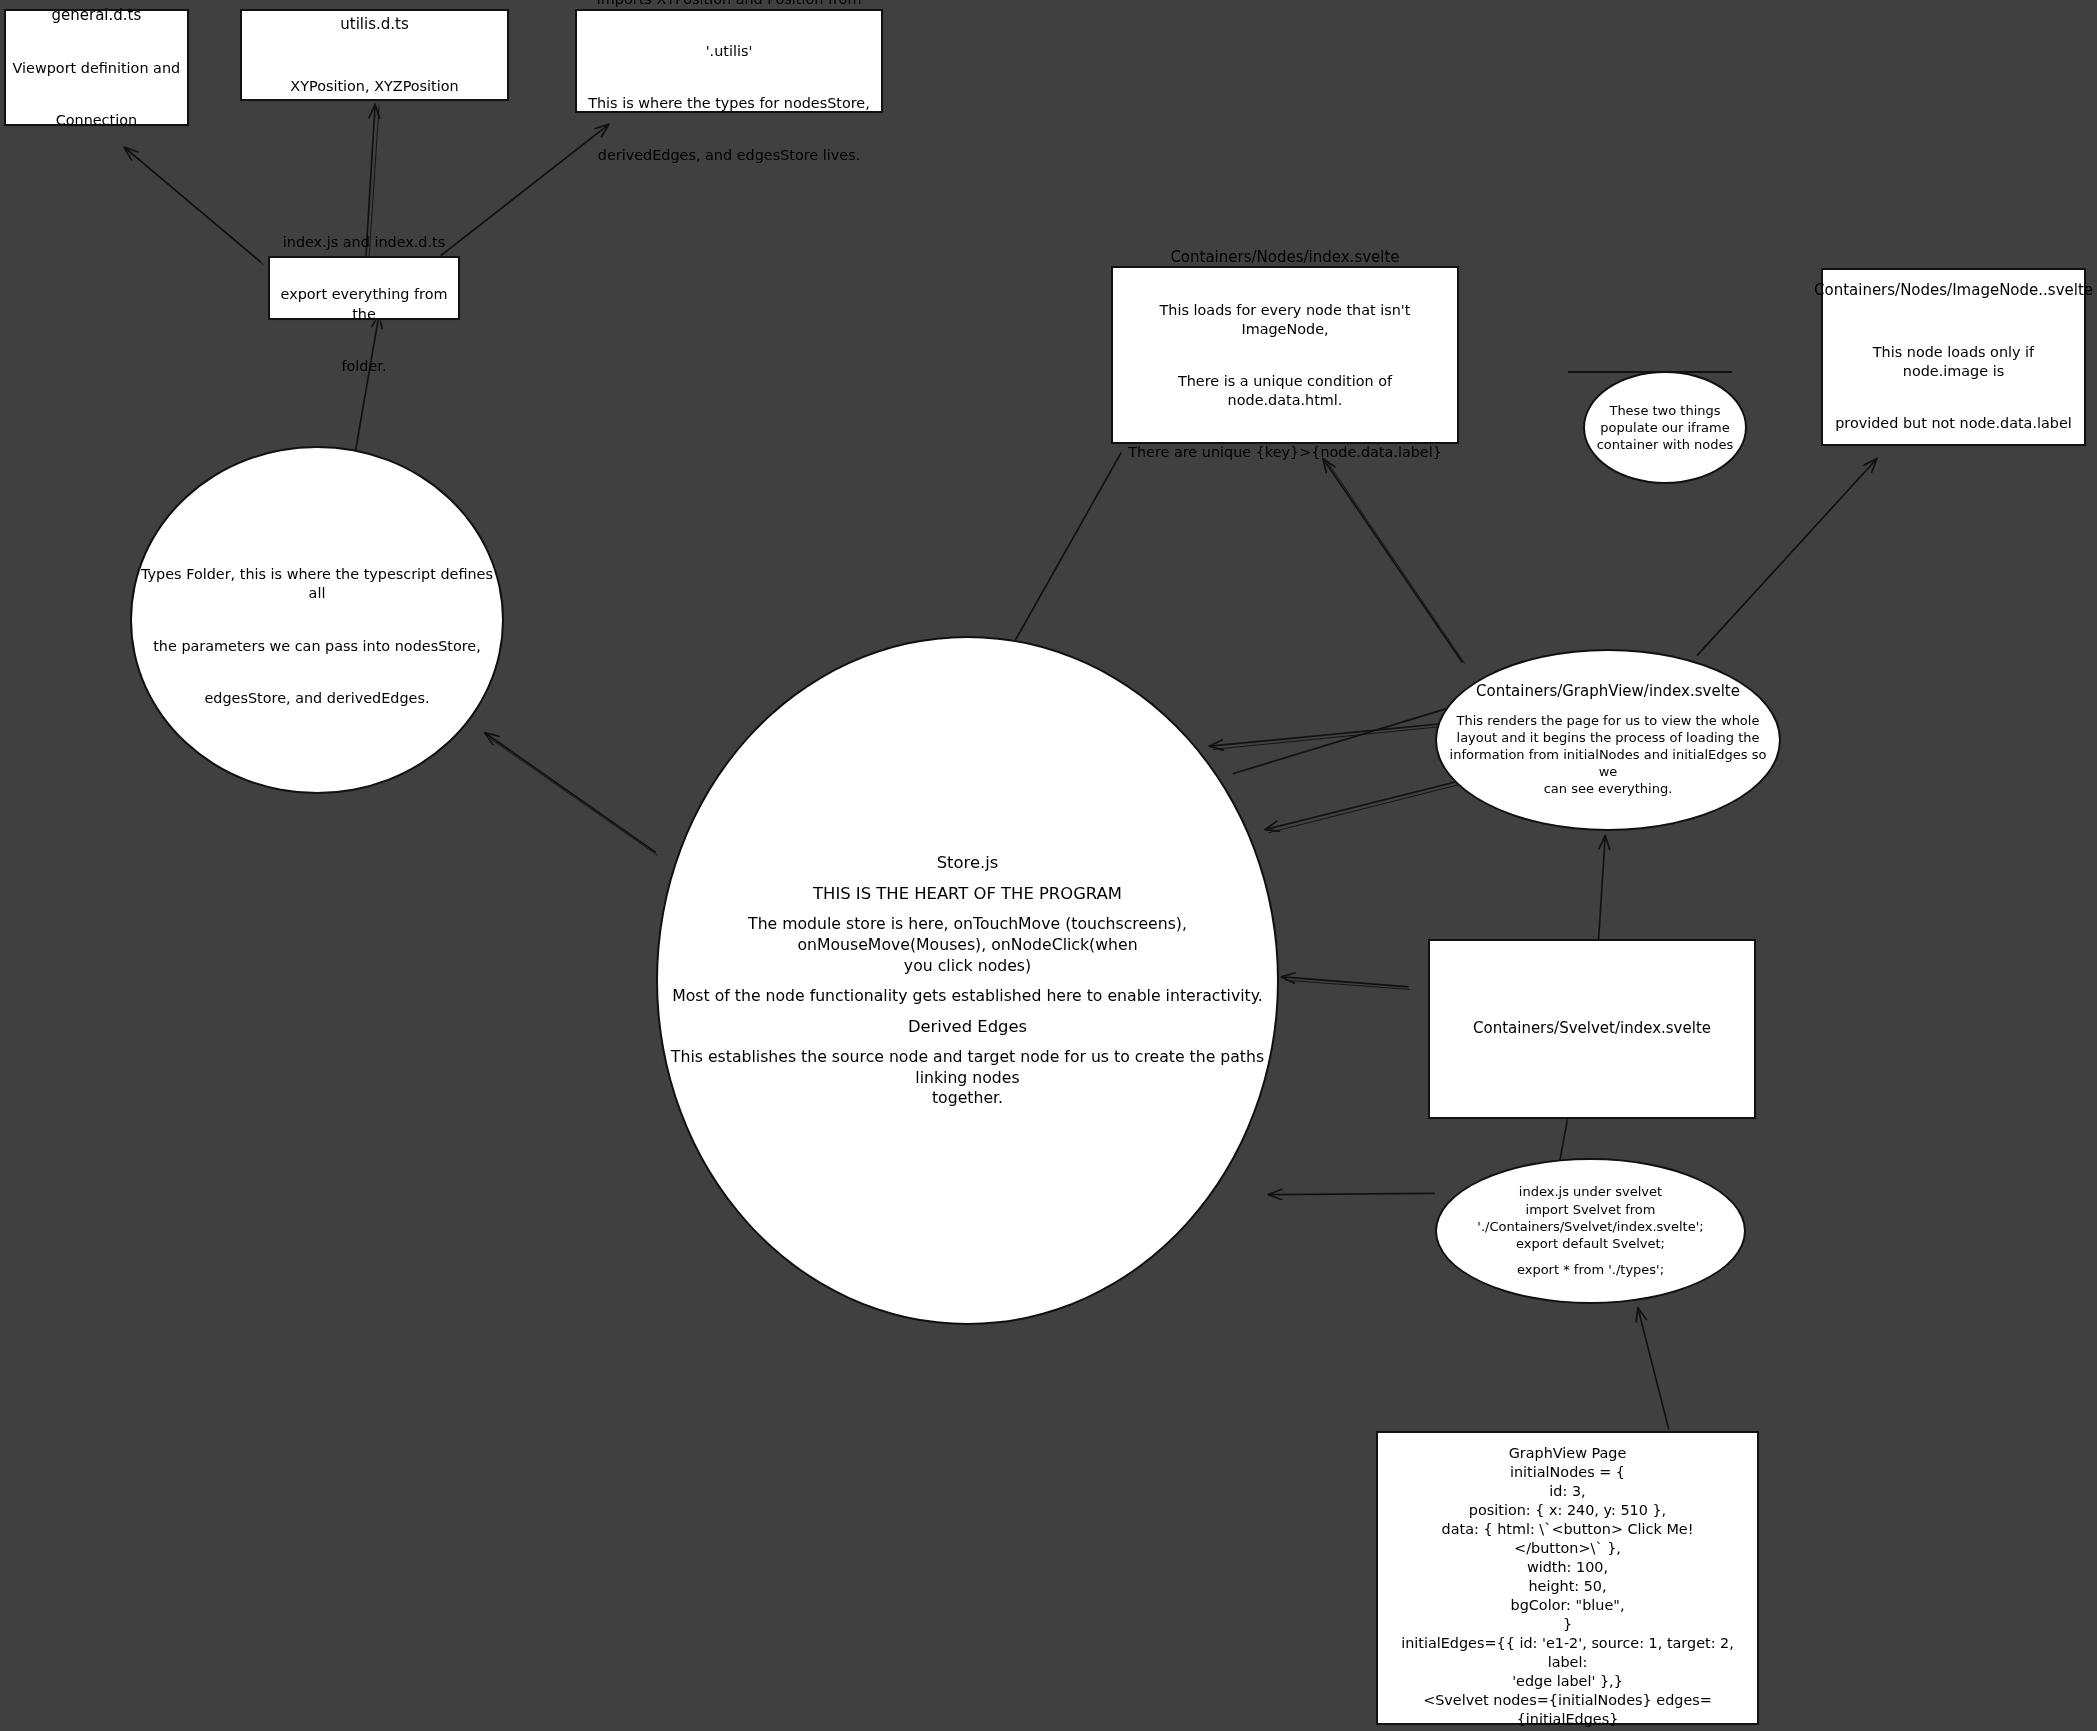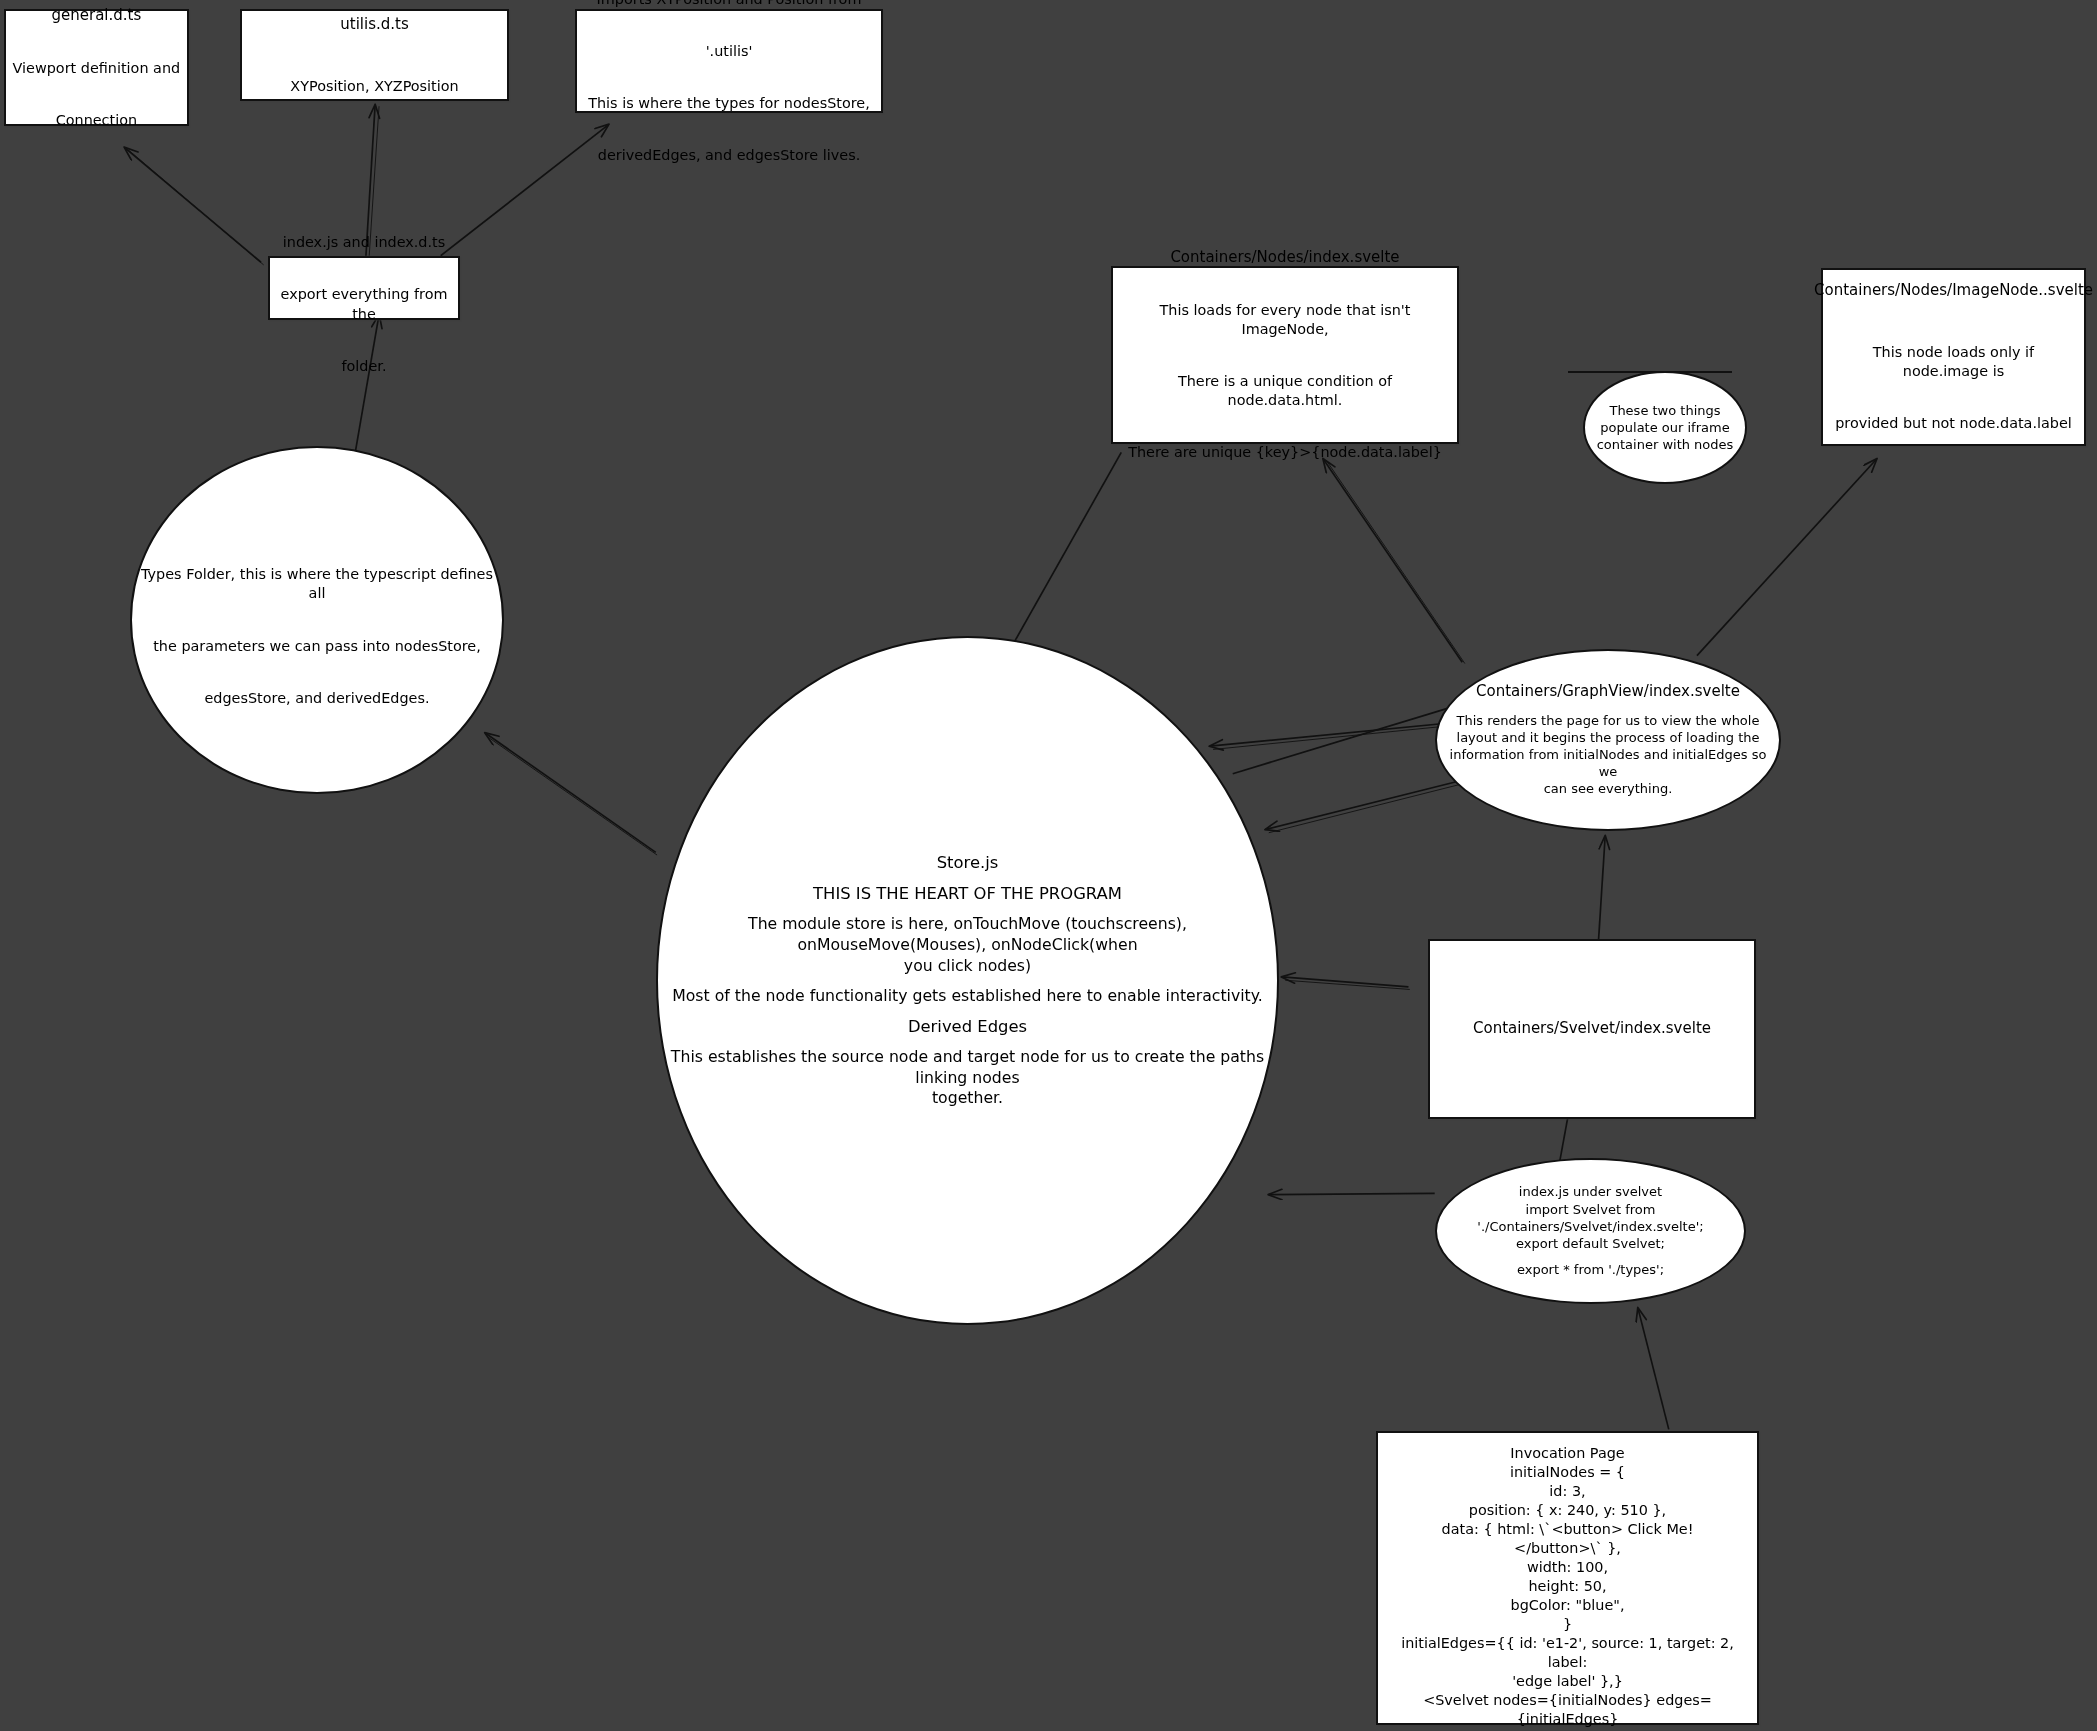--- a/index.html
+++ b/index.html
@@ -210,21 +210,21 @@
   <div class="node ellipse" style="left:1435px; top:1158px; width:311px; height:146px;">
     <span class="ln t-small">index.js under svelvet</span>
     <span class="ln t-small">import Svelvet from</span>
     <span class="ln t-small">'./Containers/Svelvet/index.svelte';</span>
     <span class="ln t-small">export default Svelvet;</span>
     <span class="gap"></span>
     <span class="ln t-small">export * from './types';</span>
   </div>
 
   <div class="node box" style="left:1376px; top:1431px; width:383px; height:294px; justify-content:flex-start; padding-top:10.5px;">
-    <span class="ln t-code">Invocation Page</span>
+    <span class="ln t-code">GraphView Page</span>
     <span class="gap"></span>
     <span class="ln t-code">initialNodes = {</span>
     <span class="ln t-code">id: 3,</span>
     <span class="ln t-code">position: { x: 240, y: 510 },</span>
     <span class="ln t-code">data: { html: \`&lt;button&gt; Click Me!</span>
     <span class="ln t-code">&lt;/button&gt;\` },</span>
     <span class="ln t-code">width: 100,</span>
     <span class="ln t-code">height: 50,</span>
     <span class="ln t-code">bgColor: "blue",</span>
     <span class="ln t-code">}</span>

